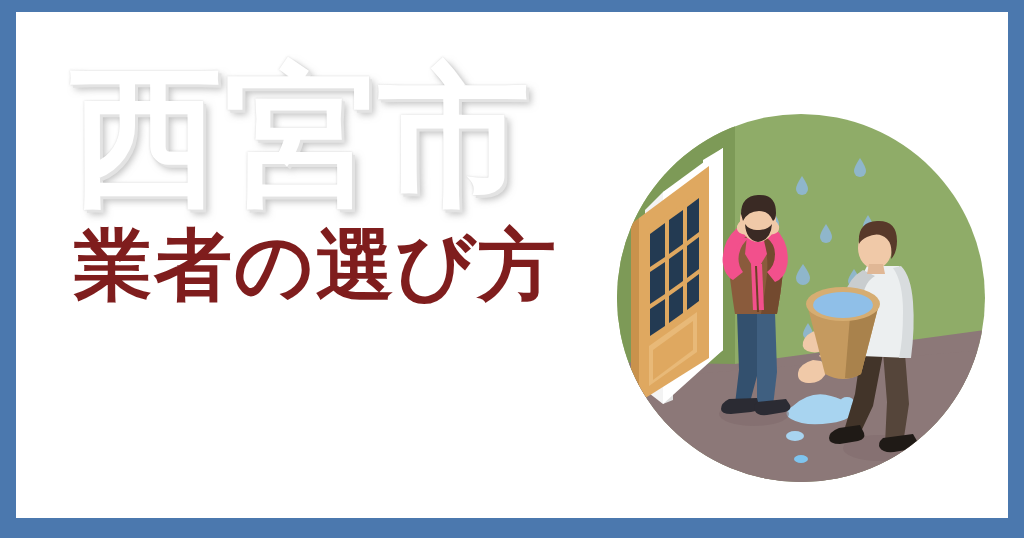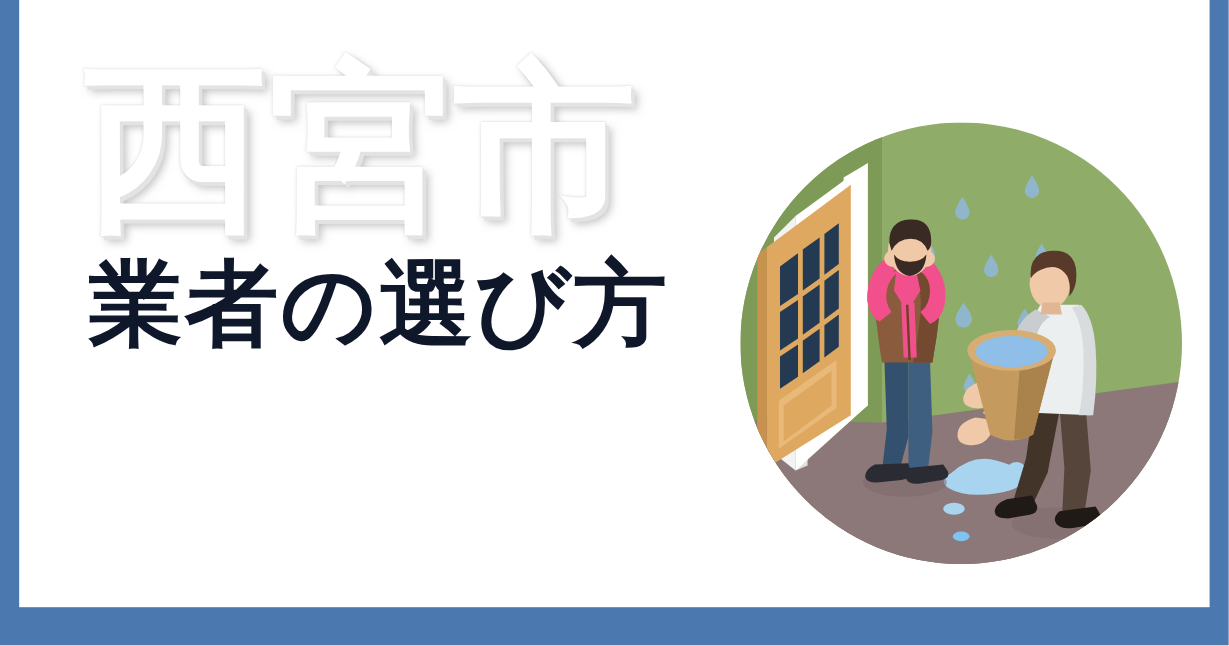--- a/index.html
+++ b/index.html
@@ -11,21 +11,21 @@
     position: relative;
     width: 1024px;
     height: 538px;
     background: #4b78ae;
     overflow: hidden;
     font-family: "Liberation Sans", sans-serif;
   }
   #inner {
     position: absolute;
     left: 16px;
-    top: 0;
+    top: 12px;
     width: 992px;
     height: 506px;
     background: #ffffff;
     overflow: hidden;
   }
 
   
   #text-block {
     position: absolute;
     left: 40px;
@@ -52,21 +52,21 @@
     font-weight: 700;
     color: #4e7ab5;
     margin: 18px 0 0 16px;
     letter-spacing: 1px;
     white-space: nowrap;
   }
   #headline {
     font-size: 78px;
     line-height: 1.0;
     font-weight: 700;
-    color: #0f172a;
+    color: #7f1d1d;
     margin: 14px 0 0 18px;
     letter-spacing: 2px;
     white-space: nowrap;
   }
 
   
   #illustration {
     position: absolute;
     left: 601px;
     top: 102px;

